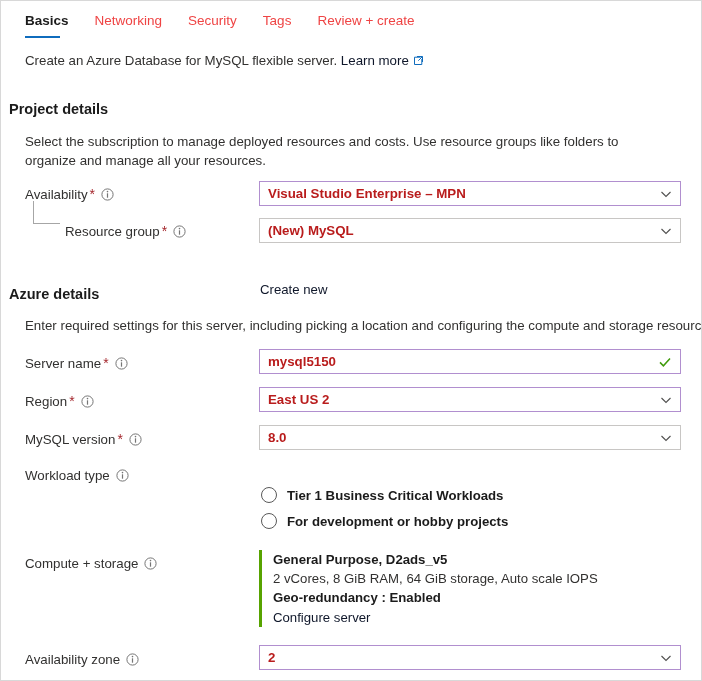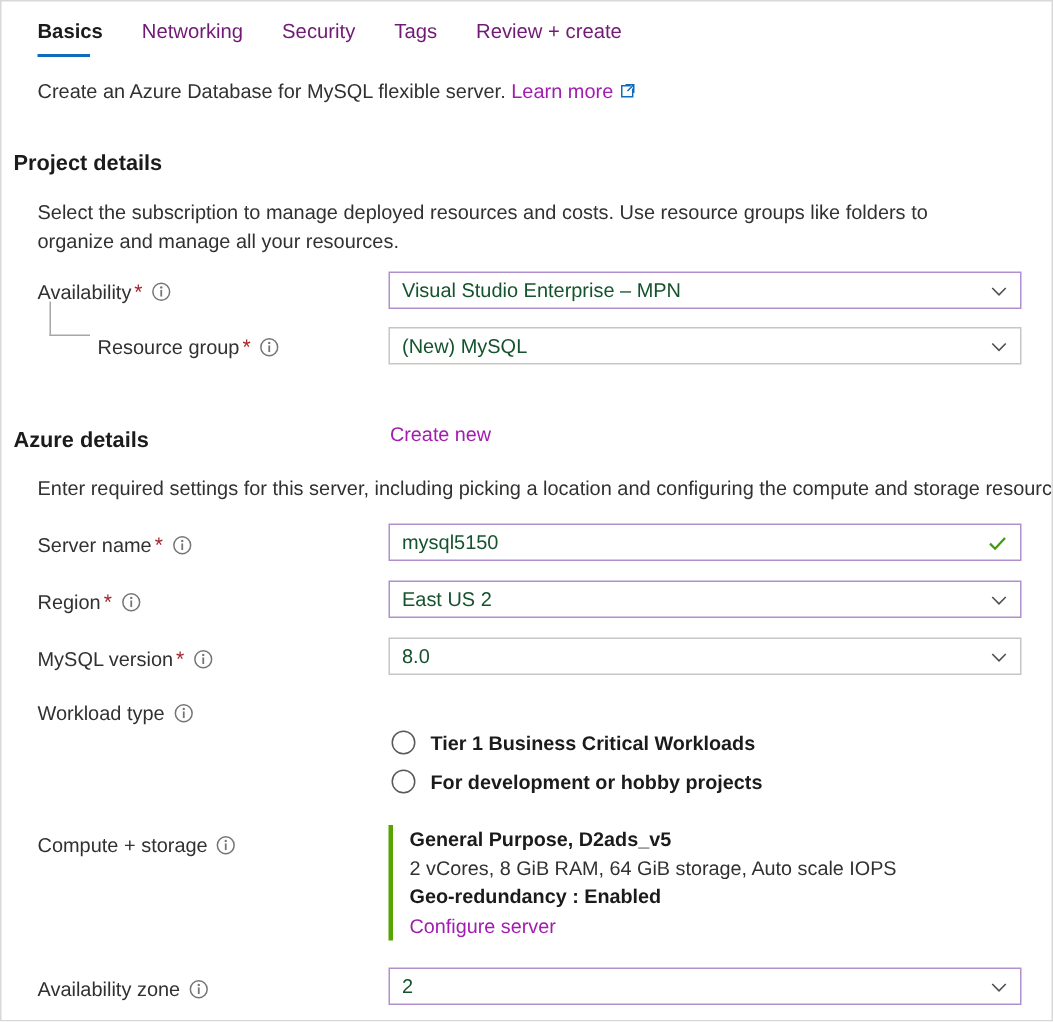--- a/index.html
+++ b/index.html
@@ -27,21 +27,21 @@
     position: absolute;
     left: 24px;
     top: 12px;
     display: flex;
     align-items: flex-start;
     gap: 0;
   }
   .tab {
     position: relative;
     font-size: 13.5px;
-    color: #701a75;
+    color: #ef4444;
     padding: 0 17px 9px 0;
     margin-right: 9px;
     white-space: nowrap;
     cursor: pointer;
     line-height: 16px;
   }
   .tab:first-child { padding-left: 0; }
   .tab.active {
     color: #1b1b1b;
     font-weight: bold;
@@ -59,21 +59,21 @@
   .intro {
     position: absolute;
     left: 24px;
     top: 51px;
     font-size: 13.3px;
     color: #323130;
     line-height: 18px;
     white-space: nowrap;
   }
   .link {
-    color: #a21caf;
+    color: #0f172a;
     text-decoration: none;
     cursor: pointer;
   }
   .ext-icon {
     display: inline-block;
     vertical-align: -1px;
     margin-left: 4px;
   }
 
   
@@ -125,25 +125,26 @@
   
   .control {
     position: absolute;
     left: 258px;
     width: 422px;
     height: 25px;
     box-sizing: border-box;
     border: 1px solid #c8c6c4;
     background: #ffffff;
     font-size: 13.3px;
-    color: #14532d;
+    color: #b91c1c;
     display: flex;
     align-items: center;
     padding: 0 8px;
     cursor: pointer;
+    font-weight: bold;
   }
   .control.focused {
     border: 1px solid #b18fcf;
   }
   .control .value {
     flex: 1;
     overflow: hidden;
     white-space: nowrap;
     text-overflow: ellipsis;
   }

